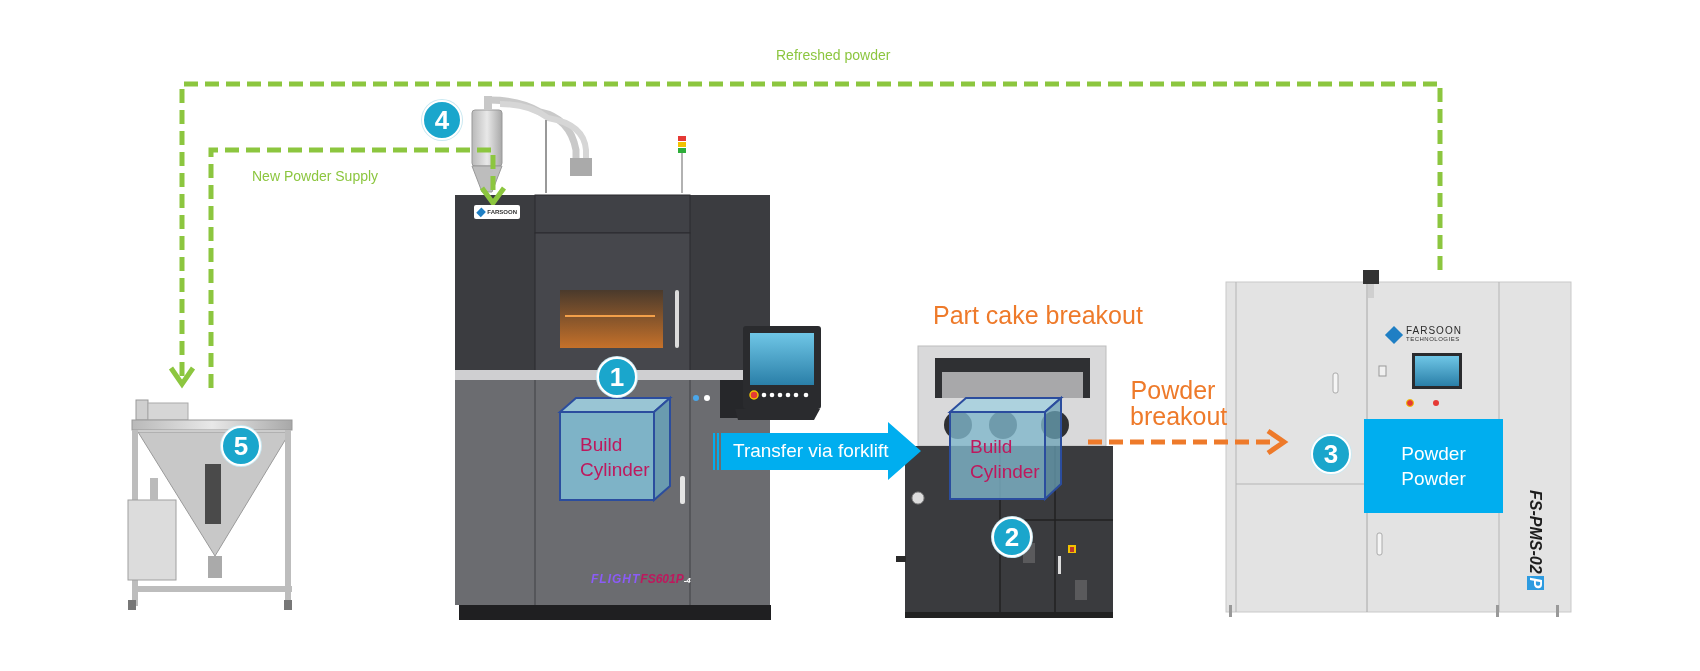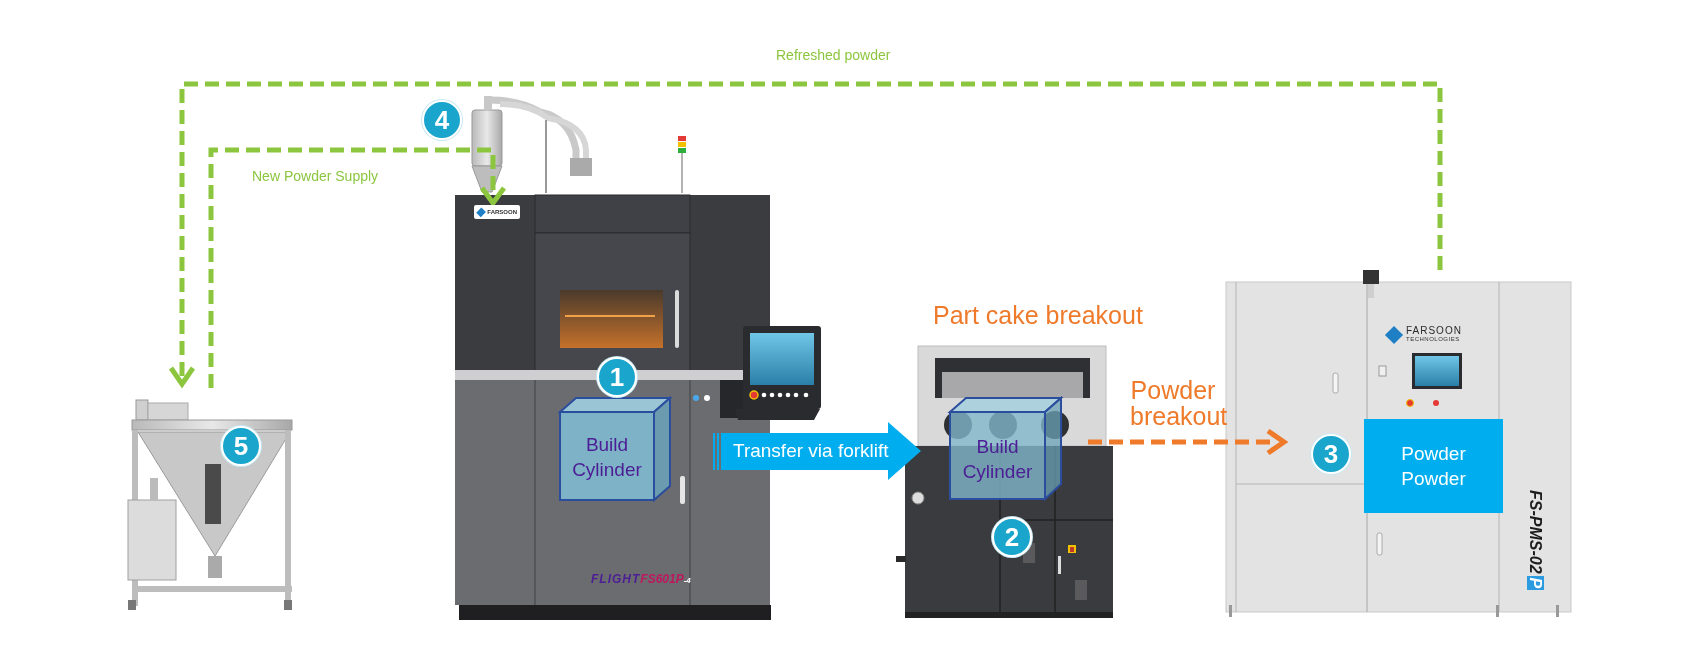--- a/index.html
+++ b/index.html
@@ -3,21 +3,21 @@
 <meta charset="utf-8">
 <style>
   html, body { margin: 0; padding: 0; background: #ffffff; }
   body { width: 1700px; height: 671px; position: relative; overflow: hidden; font-family: "Liberation Sans", "DejaVu Sans", sans-serif; }
   .abs { position: absolute; }
   svg.stage { position: absolute; left: 0; top: 0; }
   .label { position: absolute; white-space: nowrap; font-family: "Liberation Sans", sans-serif; }
   .green-text { color: #8cc63f; font-size: 14px; }
   .orange-text { color: #ee7a2a; font-size: 25px; text-align: center; line-height: 26px; }
   .badge { position: absolute; width: 36px; height: 36px; border-radius: 50%; background: #1aa6cc; color: #fff; font-weight: bold; font-size: 26px; line-height: 36px; text-align: center; border: 2px solid #ffffff; box-shadow: 0 0 0 1px #c9e8f1; }
-  .cyl-text { position: absolute; color: #4c1d95; font-size: 19px; line-height: 25px; text-align: center; width: 100%; }
+  .cyl-text { position: absolute; color: #be185d; font-size: 19px; line-height: 25px; width: 100%; padding-left: 20px; }
   .mix-box { position: absolute; background: #00aeef; color: #fff; font-size: 19px; line-height: 25px; text-align: center; display: flex; flex-direction: column; justify-content: center; align-items: center; }
   .fork-text { position: absolute; color: #fff; font-size: 19px; line-height: 30px; }
   .model-tag { position: absolute; font-style: italic; font-weight: bold; font-size: 12px; }
   .logo-box { position: absolute; background: #fff; border-radius: 2px; font-size: 6px; color: #333; font-weight: bold; display: flex; align-items: center; gap: 2px; padding: 1px 3px; }
   .logo-cube { width: 9px; height: 9px; background: #1f7fc4; transform: rotate(45deg) scale(0.8); }
 </style>
 </head>
 <body>
 
 <svg class="stage" width="1700" height="671" viewBox="0 0 1700 671">
@@ -203,21 +203,21 @@
   <div class="cyl-text" style="top:0;">Build</div>
   <div class="cyl-text" style="top:25px;">Cylinder</div>
 </div>
 
 <div class="mix-box" style="left:1364px; top:419px; width:139px; height:94px;">
   <div>Powder</div>
   <div>Powder</div>
 </div>
 
 <div class="model-tag" style="left:591px; top:572px;">
-  <span style="color:#4c1d95; letter-spacing:1px;">FLIGHT</span><span style="color:#be185d;font-style:italic;">FS601P</span><span style="color:#ffffff; font-size:8px;">-4</span>
+  <span style="color:#8b5cf6; letter-spacing:1px;">FLIGHT</span><span style="color:#be185d;font-style:italic;">FS601P</span><span style="color:#ffffff; font-size:8px;">-4</span>
 </div>
 <div class="abs" style="left:1516px; top:490px; width:120px; height:20px; transform-origin:0 0; transform: translate(28px, 0) rotate(90deg); font-style:italic; font-weight:bold; font-size:16px; color:#1d1d1d; white-space:nowrap;">
   <span>FS-PMS-02</span><span style="background:#2d9be0; color:#fff; padding:0 2px; margin-left:2px;">P</span>
 </div>
 
 <div class="badge" style="left:597px; top:357px;">1</div>
 <div class="badge" style="left:992px; top:517px;">2</div>
 <div class="badge" style="left:1311px; top:434px;">3</div>
 <div class="badge" style="left:422px; top:100px;">4</div>
 <div class="badge" style="left:221px; top:426px;">5</div>

